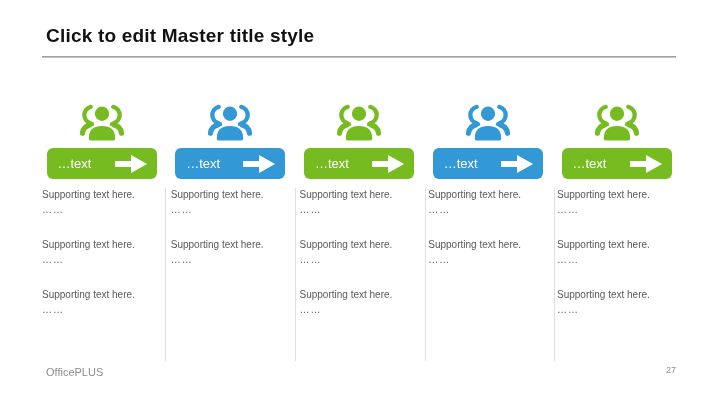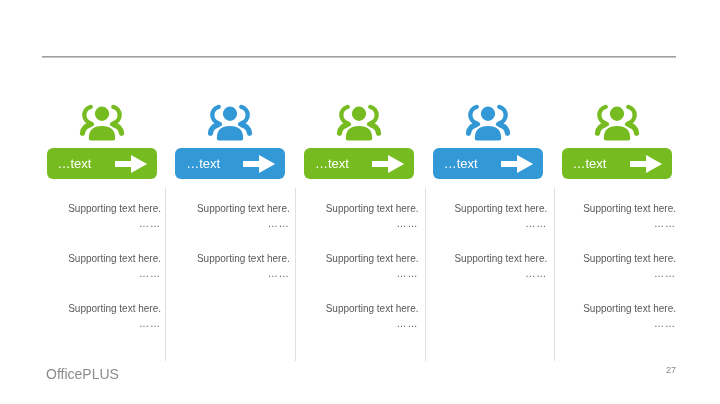--- a/index.html
+++ b/index.html
@@ -32,32 +32,32 @@
   .banner-label {
     position:absolute; left:11px; top:0; line-height:31px;
     color:#ffffff; font-size:13px; white-space:nowrap;
   }
   .banner-arrow {
     position:absolute; right:9px; top:50%; transform:translateY(-50%);
     width:33px; height:20px;
   }
   .banner-arrow svg { display:block; width:33px; height:20px; }
   .notes {
-    margin-top:24px; width:100%; text-align:right;
+    margin-top:10px; width:100%; text-align:left;
     color:var(--body-text); font-size:10px; line-height:12px;
   }
   .note { margin-bottom:23px; }
   .note-dots { margin-top:3px; letter-spacing:1px; }
   .divider {
     position:absolute; top:188px; height:173px; width:1px;
     background:var(--divider);
   }
   .footer-brand {
     position:absolute; left:46px; top:366px;
-    font-size:14px; color:var(--footer-text);
+    font-size:11px; color:var(--footer-text);
   }
   .page-number {
     position:absolute; right:44px; top:365px;
     font-size:9px; color:var(--footer-text);
   }
 </style>
 </head>
 <body>
 
 <svg width="0" height="0" style="position:absolute">
@@ -71,20 +71,21 @@
       <circle cx="30" cy="14.5" r="9.5" fill="currentColor" stroke="#ffffff" stroke-width="2.5"></circle>
     </g>
     <g id="arrow-right">
       <path d="M0 7.5 H18 V1 L36 11 L18 21 V14.5 H0 Z" fill="#ffffff"></path>
     </g>
   </defs>
 </svg>
 
 <div class="slide">
 
+  <div class="title">Click to edit Master title style</div>
   <div class="title-rule"></div>
 
   <div class="columns">
 
     <div class="column col-green">
       <div class="icon">
         <svg viewBox="0 0 60 48">
             <use href="#people-group"></use>
           </svg>
       </div>

